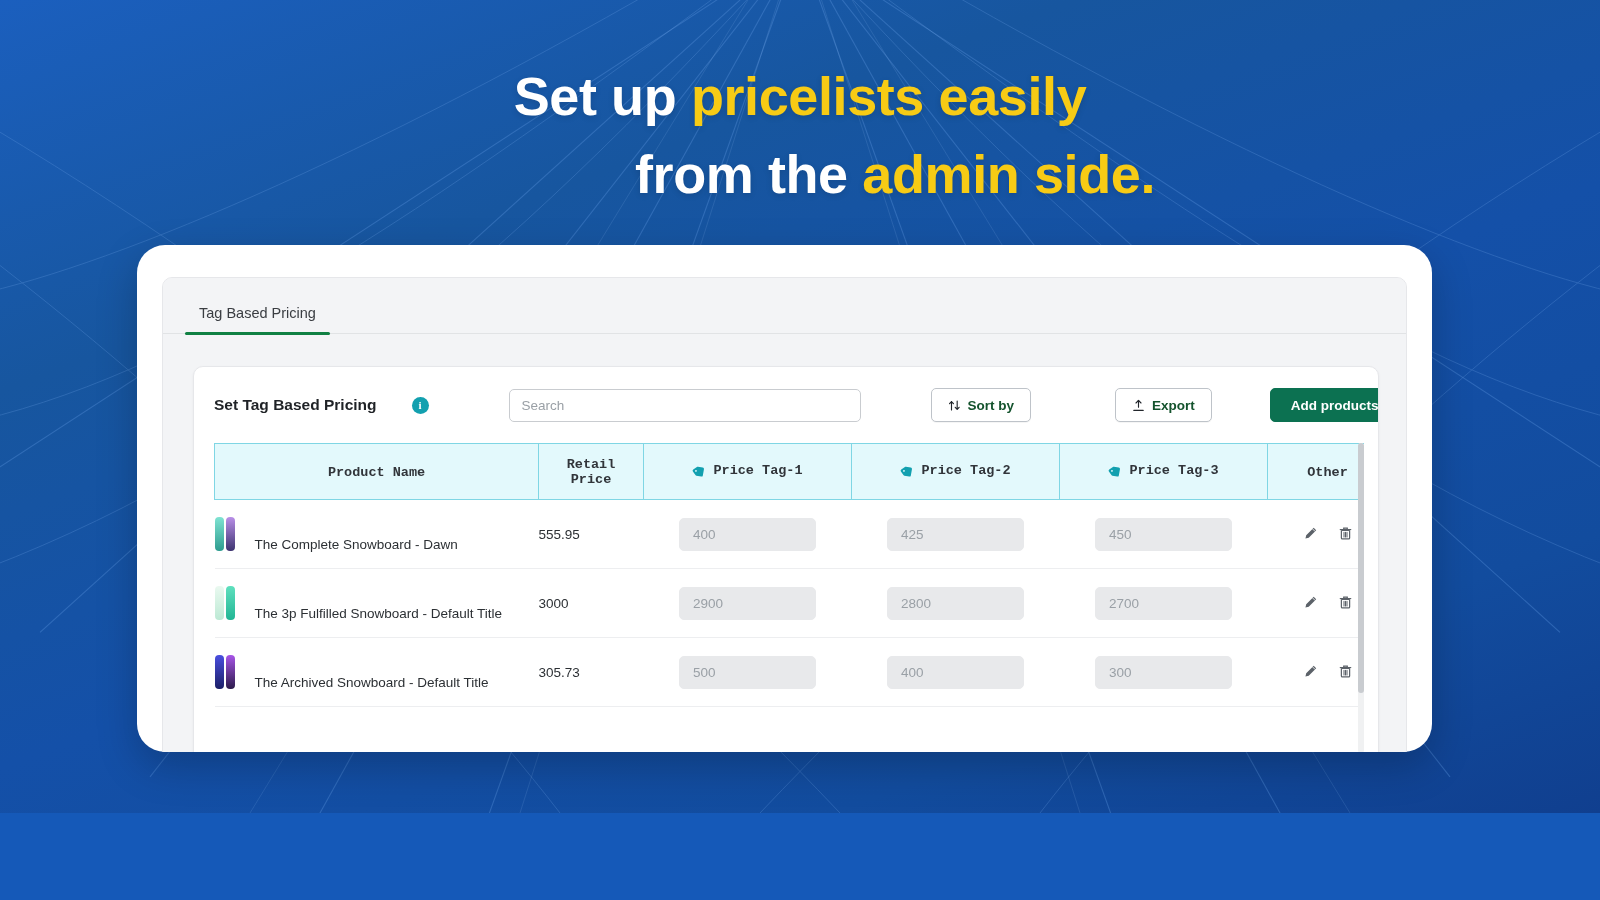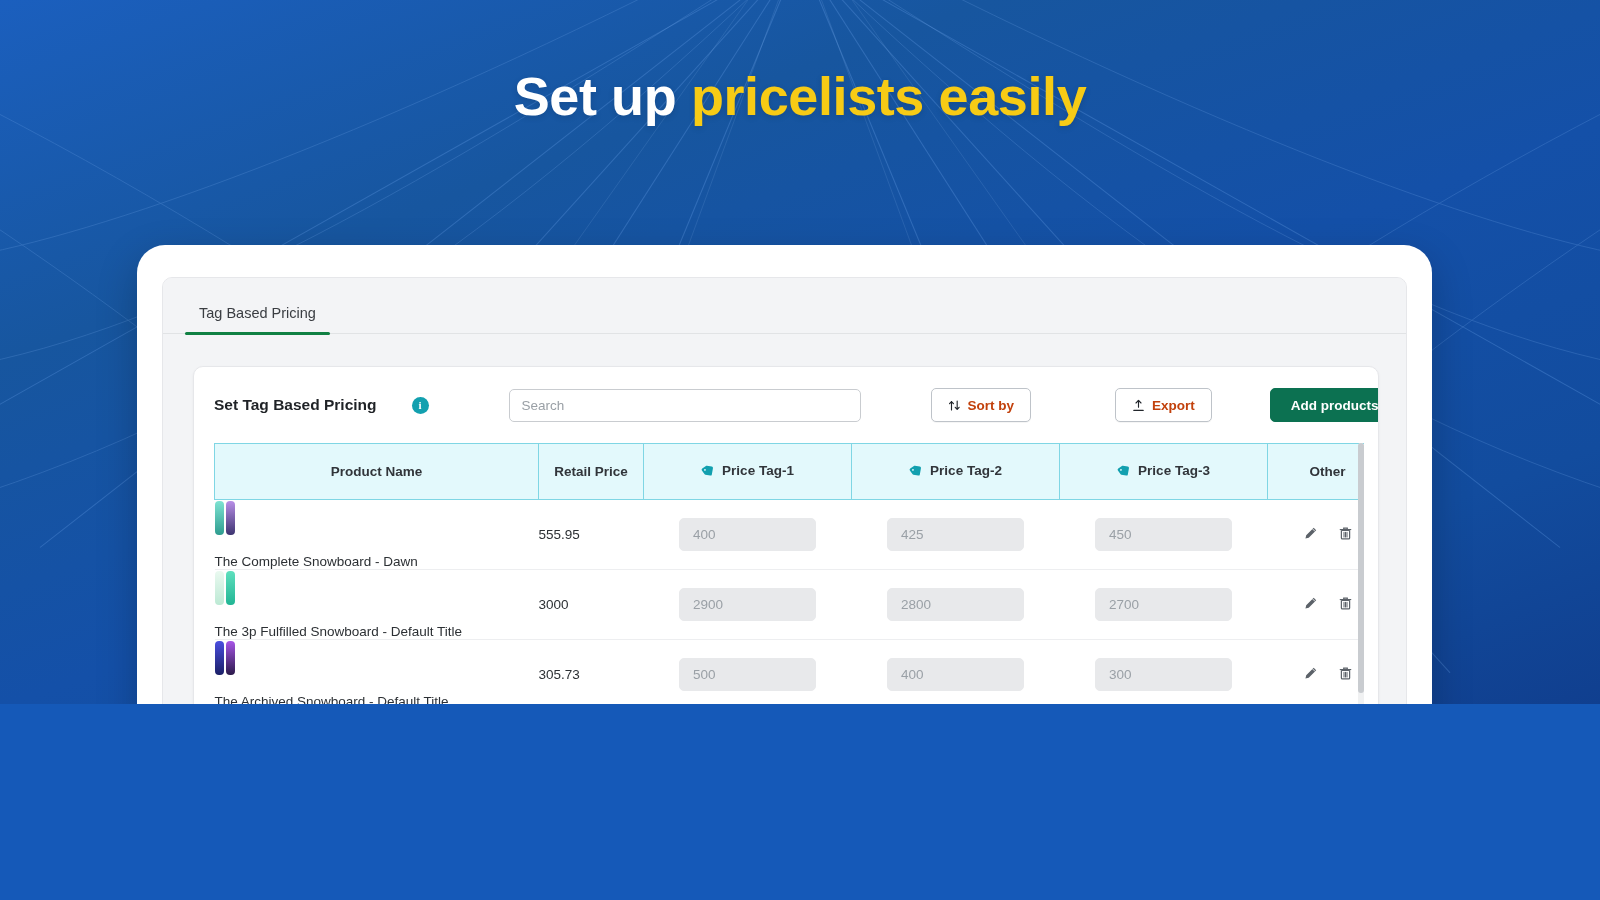--- a/index.html
+++ b/index.html
@@ -9,21 +9,21 @@
     height: 900px;
     overflow: hidden;
     font-family: "Liberation Sans", sans-serif;
     background: #1559B8;
   }
 
   
   .stage {
     position: relative;
     width: 1600px;
-    height: 704px;
+    height: 813px;
     background: linear-gradient(160deg, #1B5FBE 0%, #17569F 28%, #1450A8 55%, #124C9E 80%, #103F8F 100%);
     overflow: hidden;
   }
   .bg-rays {
     position: absolute;
     inset: 0;
     pointer-events: none;
   }
   .bg-rays svg { display: block; width: 100%; height: 100%; }
 
@@ -187,21 +187,21 @@
     border-radius: 5px;
     font-size: 13.5px;
     font-weight: bold;
     font-family: inherit;
     cursor: pointer;
     white-space: nowrap;
   }
   .btn-secondary {
     background: #ffffff;
     border: 1px solid #BEC3C9;
-    color: #c2410c;
+    color: #14532d;
     box-shadow: 0 1px 0 rgba(0,0,0,0.04);
   }
   .btn-primary {
     background: #0C7151;
     border: 1px solid #0C7151;
     color: #ffffff;
     padding: 0 20px;
     margin-left: 34px;
   }
   .btn-sort { margin-left: 22px; }
@@ -227,46 +227,46 @@
     font-size: 13.5px;
     font-weight: bold;
     color: #31353A;
     height: 56px;
     text-align: center;
     padding: 0 6px;
     vertical-align: middle;
   }
   .th-inner {
     display: inline-flex;
-    align-items: center;
+    align-items: flex-end;
     justify-content: center;
     gap: 7px;
+    font-family: Liberation Mono, monospace;
   }
   .tag-icon { display: inline-flex; }
   .tag-icon svg { display: block; }
 
   col.c-name   { width: 324px; }
   col.c-retail { width: 105px; }
   col.c-tag    { width: 208px; }
   col.c-other  { width: 120px; }
 
   table.pricing tbody td {
     height: 69px;
     border-bottom: 1px solid #EDEEF0;
     font-size: 13.5px;
     color: #2C3034;
     vertical-align: middle;
     padding: 0;
   }
   td.cell-name { padding-left: 22px; }
   .name-cell {
     display: flex;
-    align-items: flex-start;
+    align-items: flex-end;
     gap: 18px;
-    flex-direction: column;
   }
   .thumb {
     width: 22px; height: 36px;
     flex: 0 0 auto;
     display: flex;
     gap: 2px;
     align-items: center;
   }
   .board {
     width: 9px;
@@ -401,20 +401,23 @@
         <i></i>
         <i></i>
         <i></i>
       </div>
   </div>
 
   <div class="headline">
     <div class="line1">
       <span>Set up </span><span class="hl-accent">pricelists easily</span>
     </div>
+    <div class="line2">
+      <span>from the </span><span class="hl-accent">admin side.</span>
+    </div>
   </div>
 
   <div class="window">
     <div class="app-panel">
 
       <div class="tabbar">
         <button class="tab active">
           <span>Tag Based Pricing</span>
         </button>
       </div>

